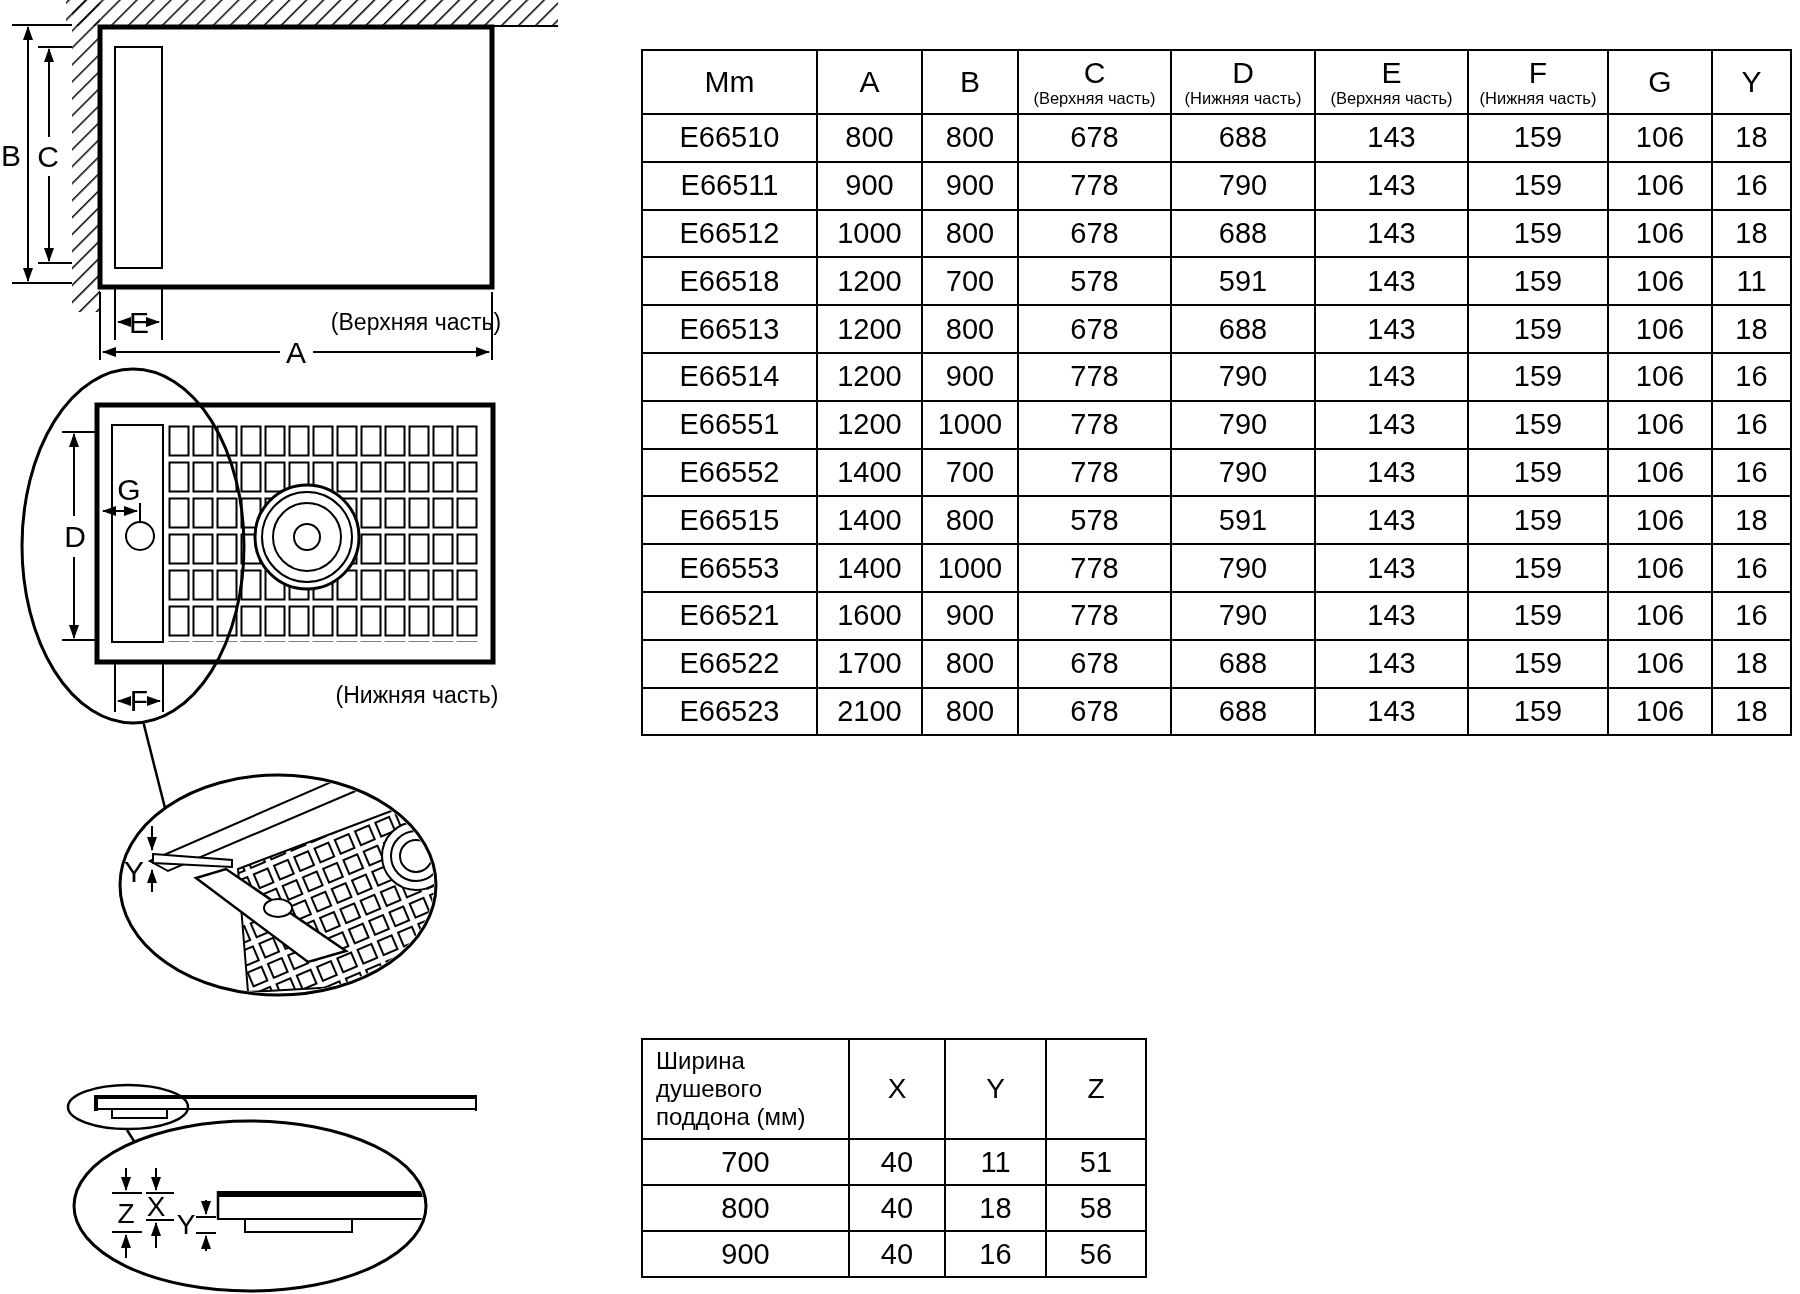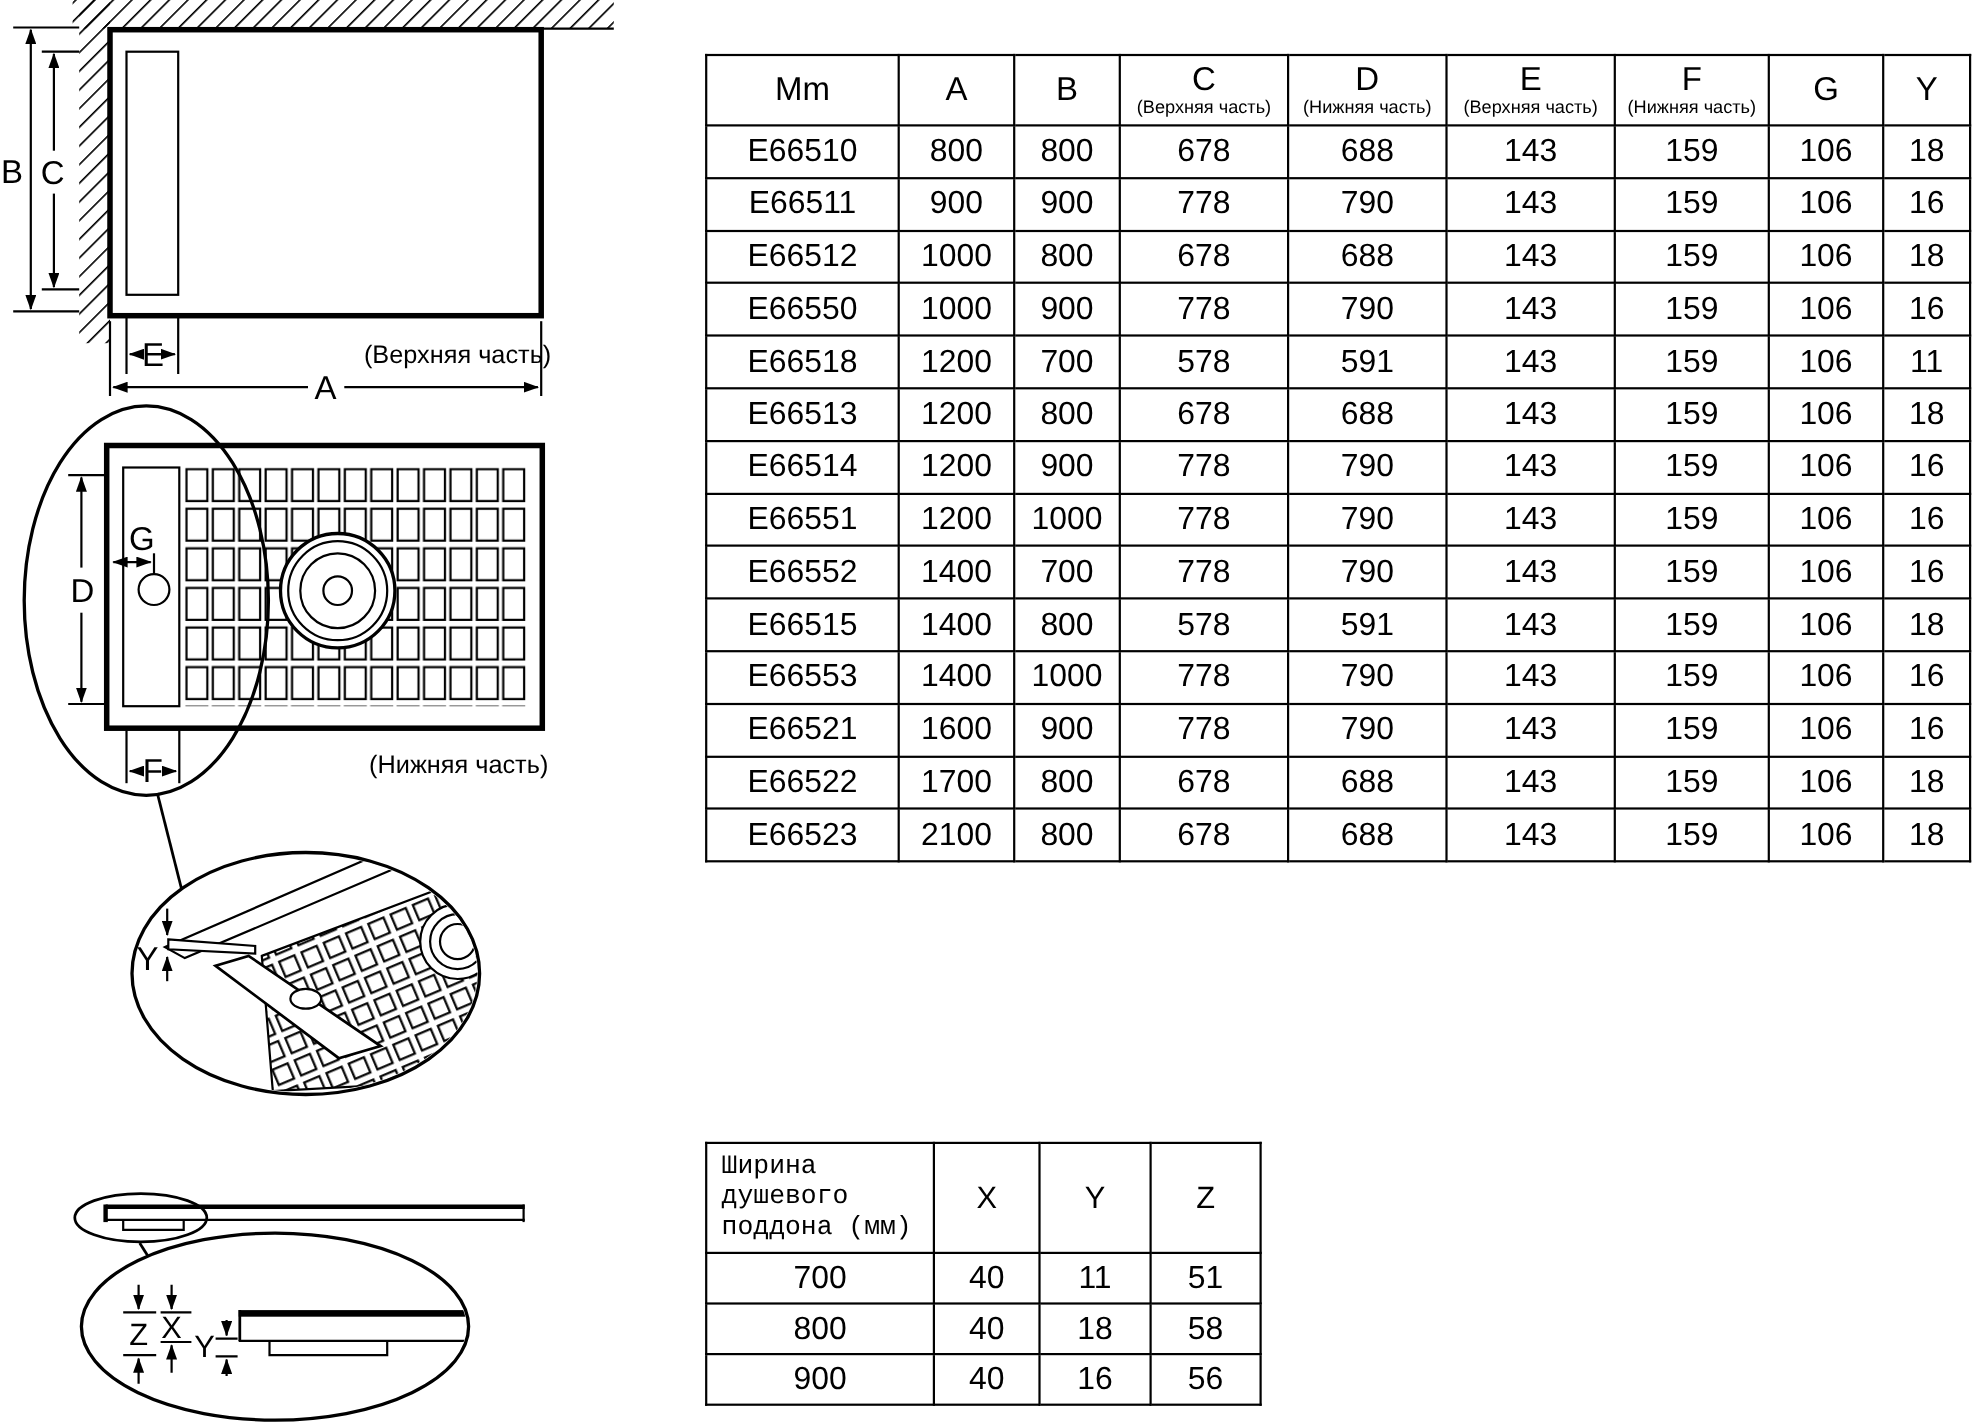--- a/index.html
+++ b/index.html
@@ -10,21 +10,21 @@
   td,th{border:2px solid #000;text-align:center;vertical-align:middle;
         font-weight:400;padding:0;overflow:hidden;white-space:nowrap;}
   #main-table{position:absolute;left:641px;top:17px;width:1149px;margin-top:32px;}
   #main-table th{height:62px;}
   #main-table td{height:45.8px;font-size:29px;}
   .col-letter{font-size:30px;line-height:1.05;display:block;}
   .col-sub{font-size:16.5px;line-height:1.1;display:block;}
   #size-table{position:absolute;left:641px;top:1038px;width:504px;}
   #size-table th{height:98px;font-size:28px;}
   #size-table th.wide{text-align:left;font-size:24px;line-height:1.18;
-                      padding-left:13px;white-space:normal;font-weight:400;font-family:Liberation Mono, monospace;}
+                      padding-left:13px;white-space:normal;font-weight:400;}
   #size-table td{height:44px;font-size:29px;}
   
   #drawing{position:absolute;left:0;top:0;}
   text{font-family:"Liberation Sans", sans-serif;fill:#000;}
   .dim{font-size:30px;}
   .dim-sm{font-size:28px;}
   .cap{font-size:23px;}
 </style>
 </head>
 <body>
@@ -242,31 +242,20 @@
         <td>1000</td>
         <td>800</td>
         <td>678</td>
         <td>688</td>
         <td>143</td>
         <td>159</td>
         <td>106</td>
         <td>18</td>
       </tr>
       <tr>
-        <td>E66550</td>
-        <td>1000</td>
-        <td>900</td>
-        <td>778</td>
-        <td>790</td>
-        <td>143</td>
-        <td>159</td>
-        <td>106</td>
-        <td>16</td>
-      </tr>
-      <tr>
         <td>E66518</td>
         <td>1200</td>
         <td>700</td>
         <td>578</td>
         <td>591</td>
         <td>143</td>
         <td>159</td>
         <td>106</td>
         <td>11</td>
       </tr>

